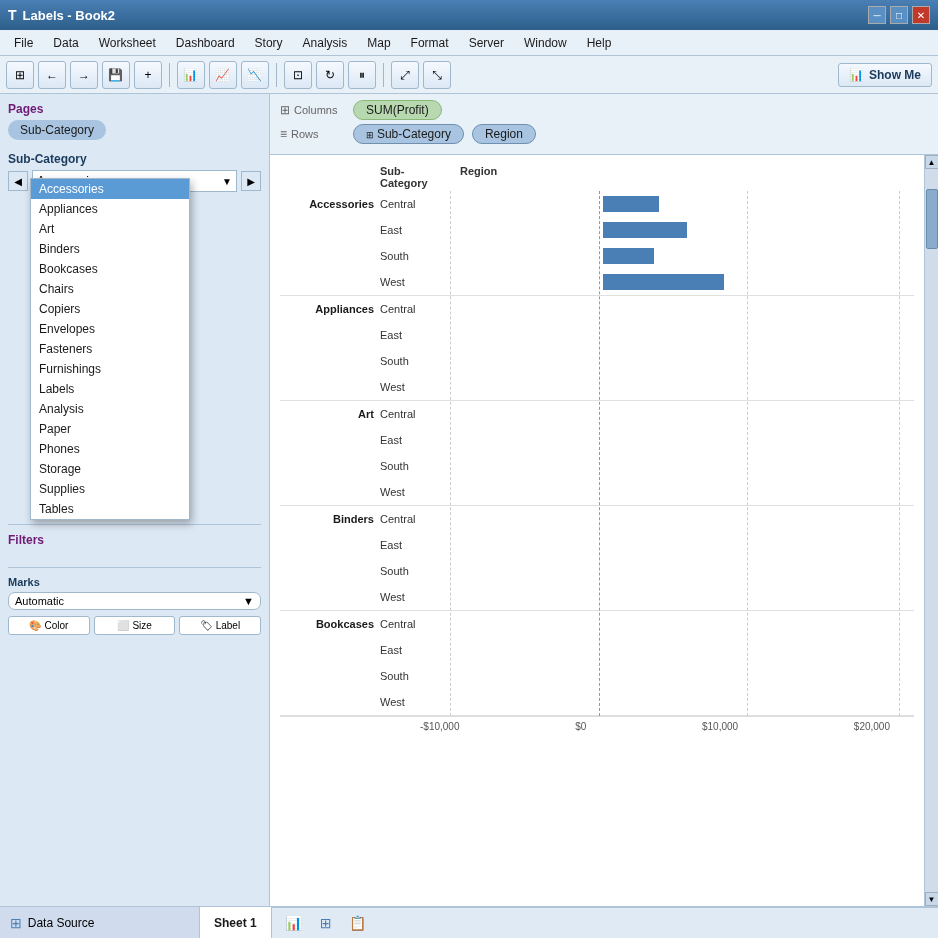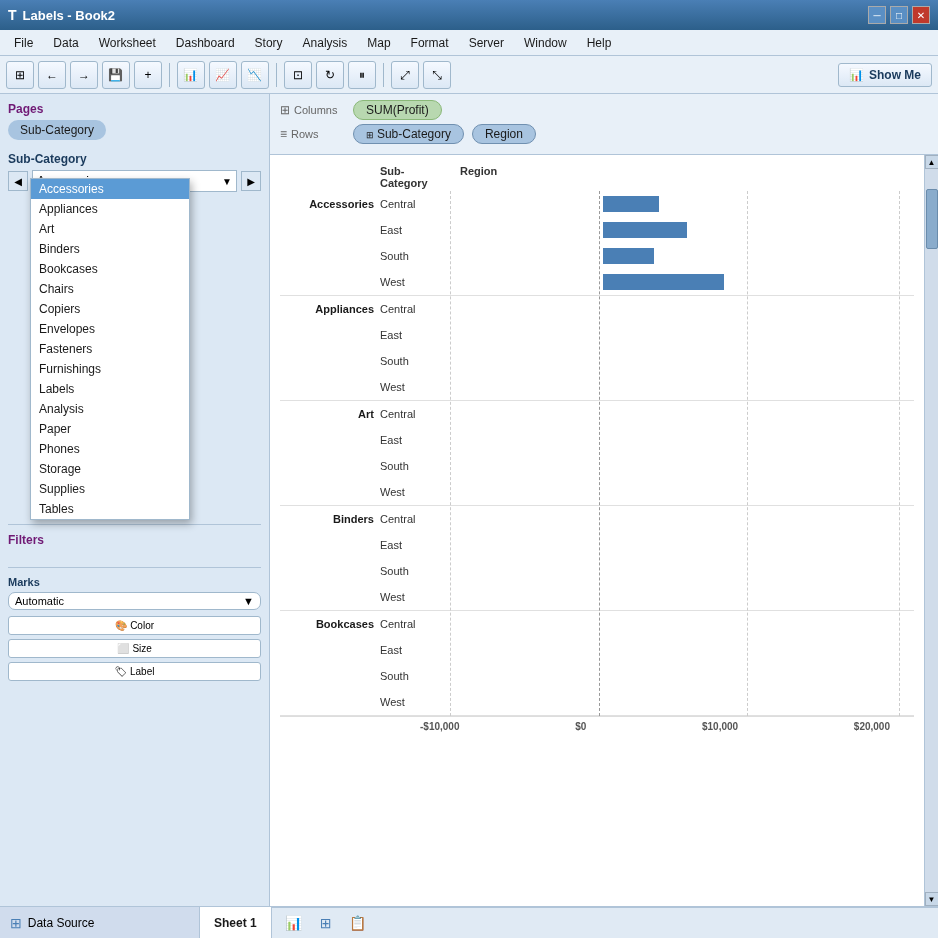--- a/index.html
+++ b/index.html
@@ -172,21 +172,20 @@
     .marks-section {
       border-top: 1px solid #b0c4d8;
       padding-top: 8px;
       margin-top: 8px;
     }
     .marks-title { font-size: 11px; font-weight: bold; color: #1a3a5c; margin-bottom: 4px; }
     .marks-row {
       display: flex;
       gap: 4px;
       margin-bottom: 4px;
-      flex-direction: column;
     }
     .marks-btn {
       flex: 1;
       background: white;
       border: 1px solid #a0b8cc;
       border-radius: 3px;
       padding: 3px 4px;
       font-size: 10px;
       text-align: center;
       cursor: pointer;
@@ -305,21 +304,21 @@
       background: white;
       border-top: 1px solid #ddd;
       padding: 4px 10px 0 140px;
       position: relative;
     }
     .x-axis-labels {
       display: flex;
       justify-content: space-between;
       padding-right: 14px;
     }
-    .x-axis-label { font-size: 10px; color: #555; font-weight: bold; }
+    .x-axis-label { font-size: 10px; color: #555; }
     .x-axis-title { text-align: center; font-size: 11px; color: #333; padding-right: 14px; font-style: italic; }
 
     
     .status-bar {
       height: 32px;
       background: #e0eaf4;
       border-top: 2px solid #b0c4d8;
       display: flex;
       align-items: center;
     }

